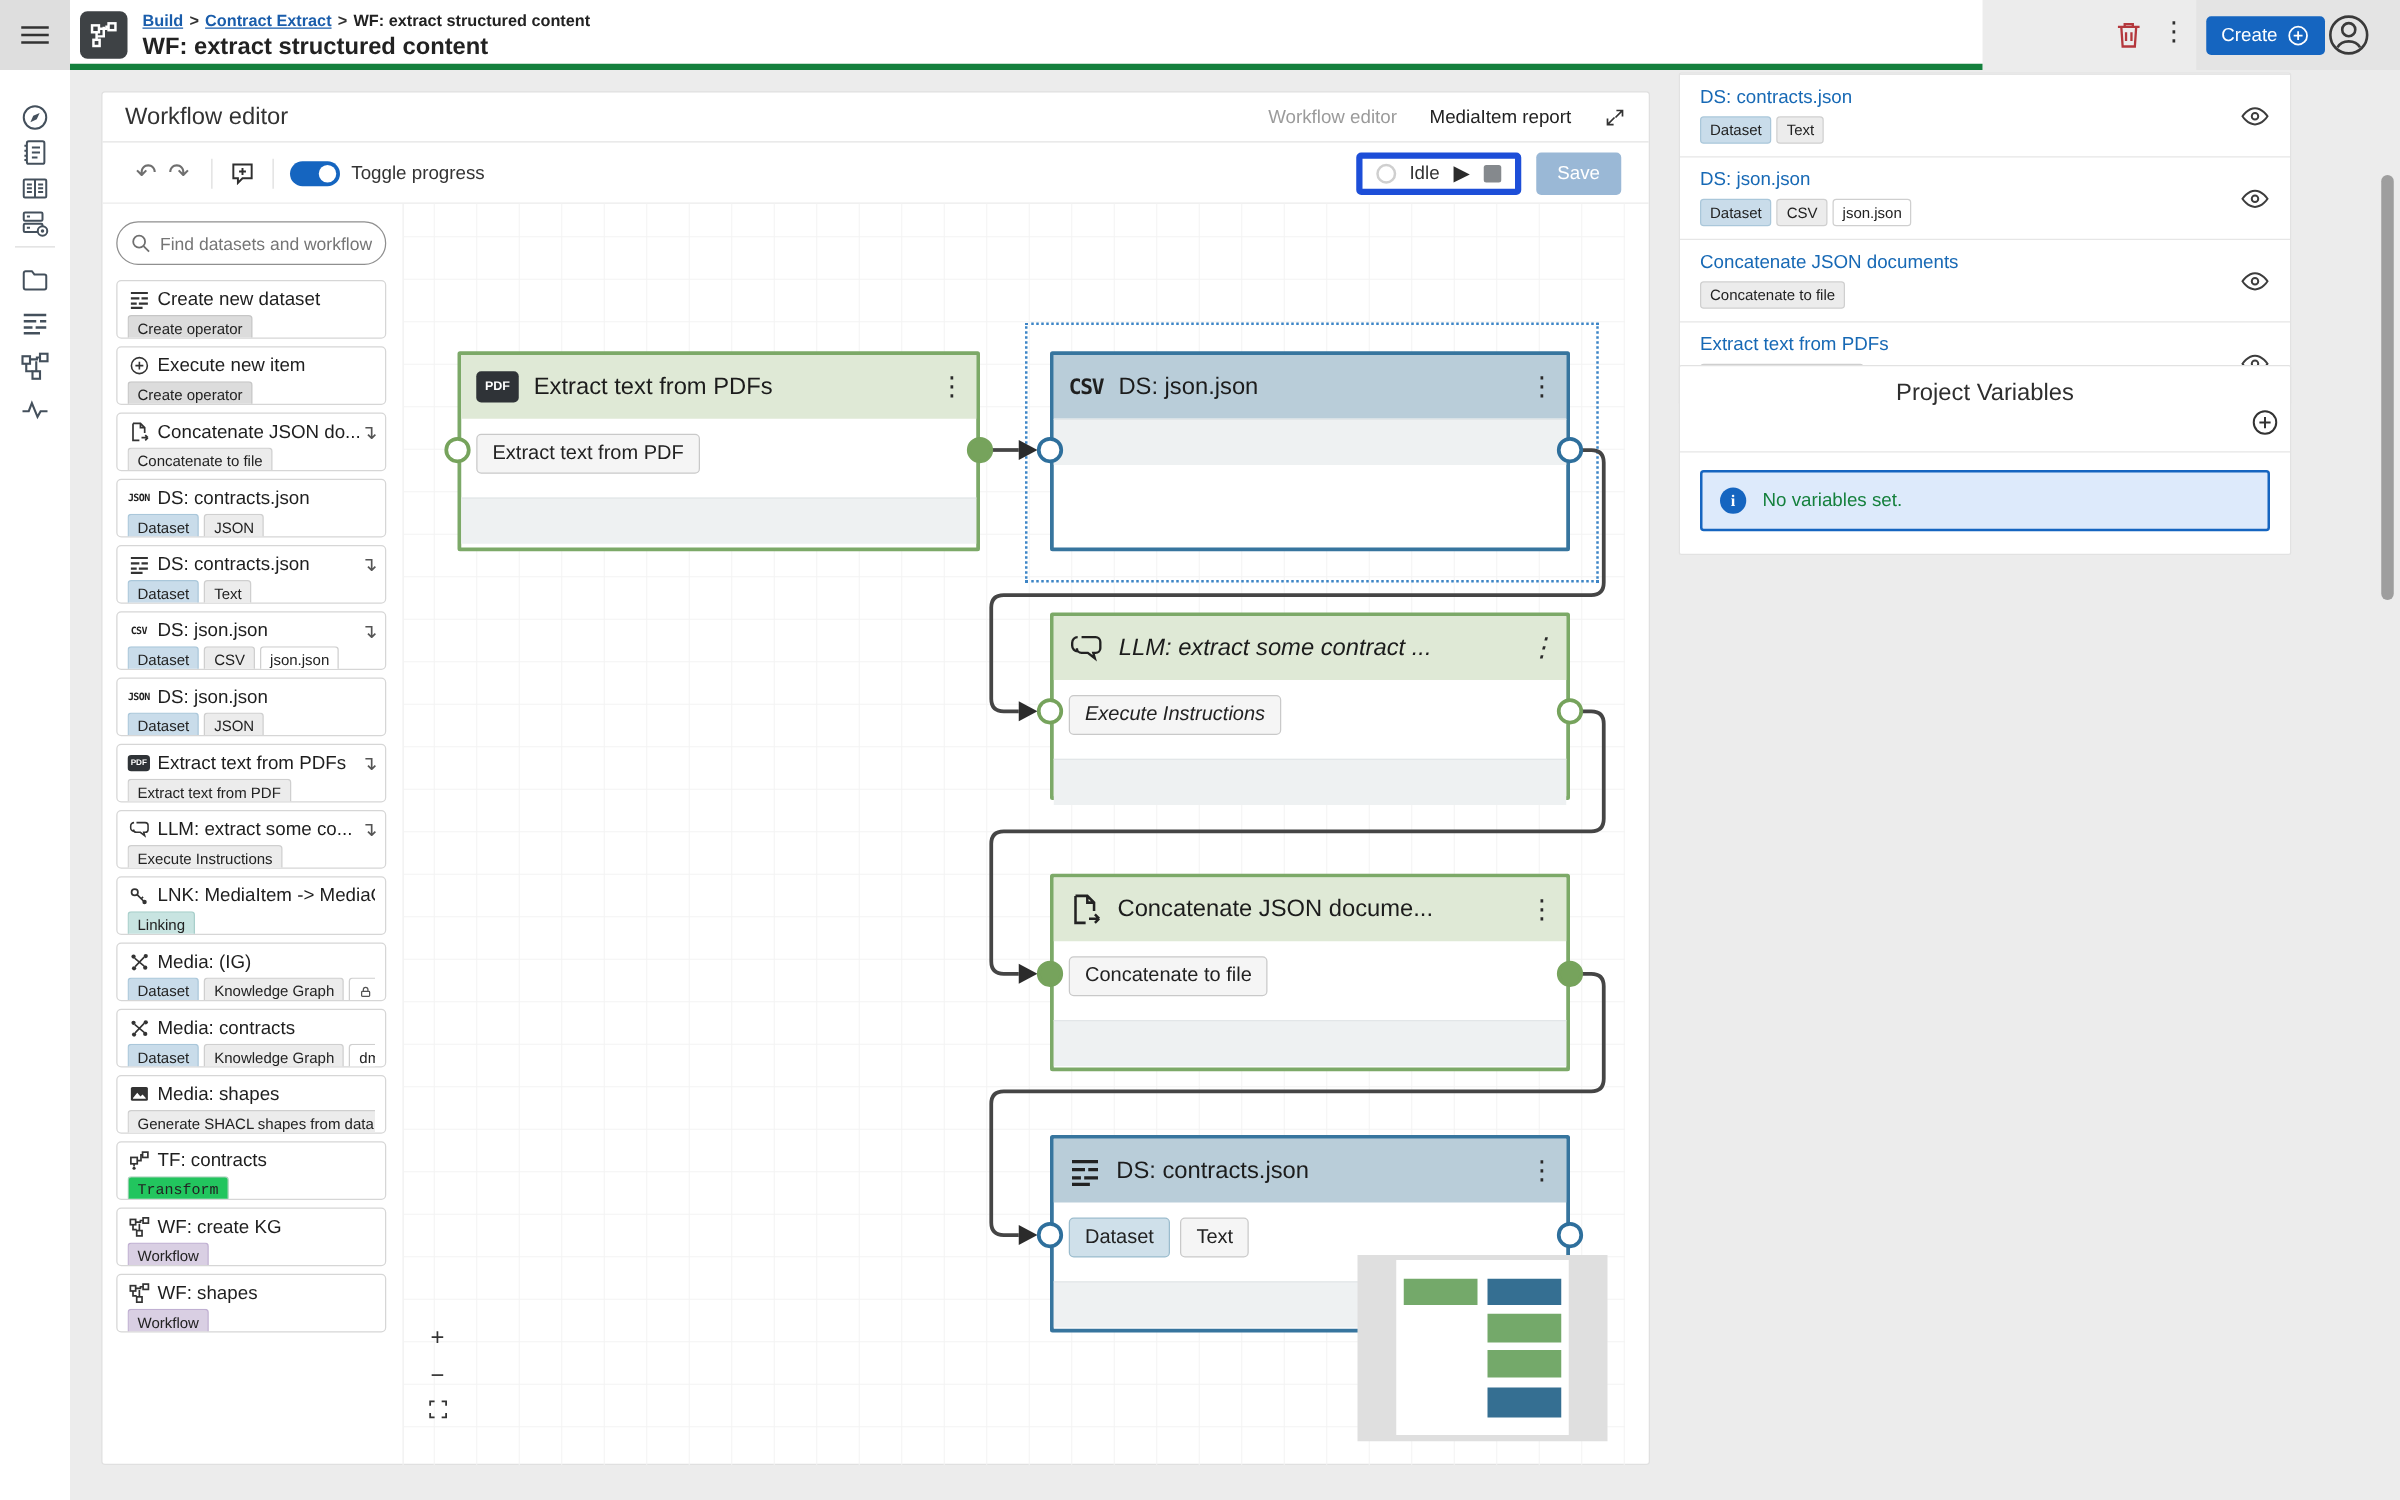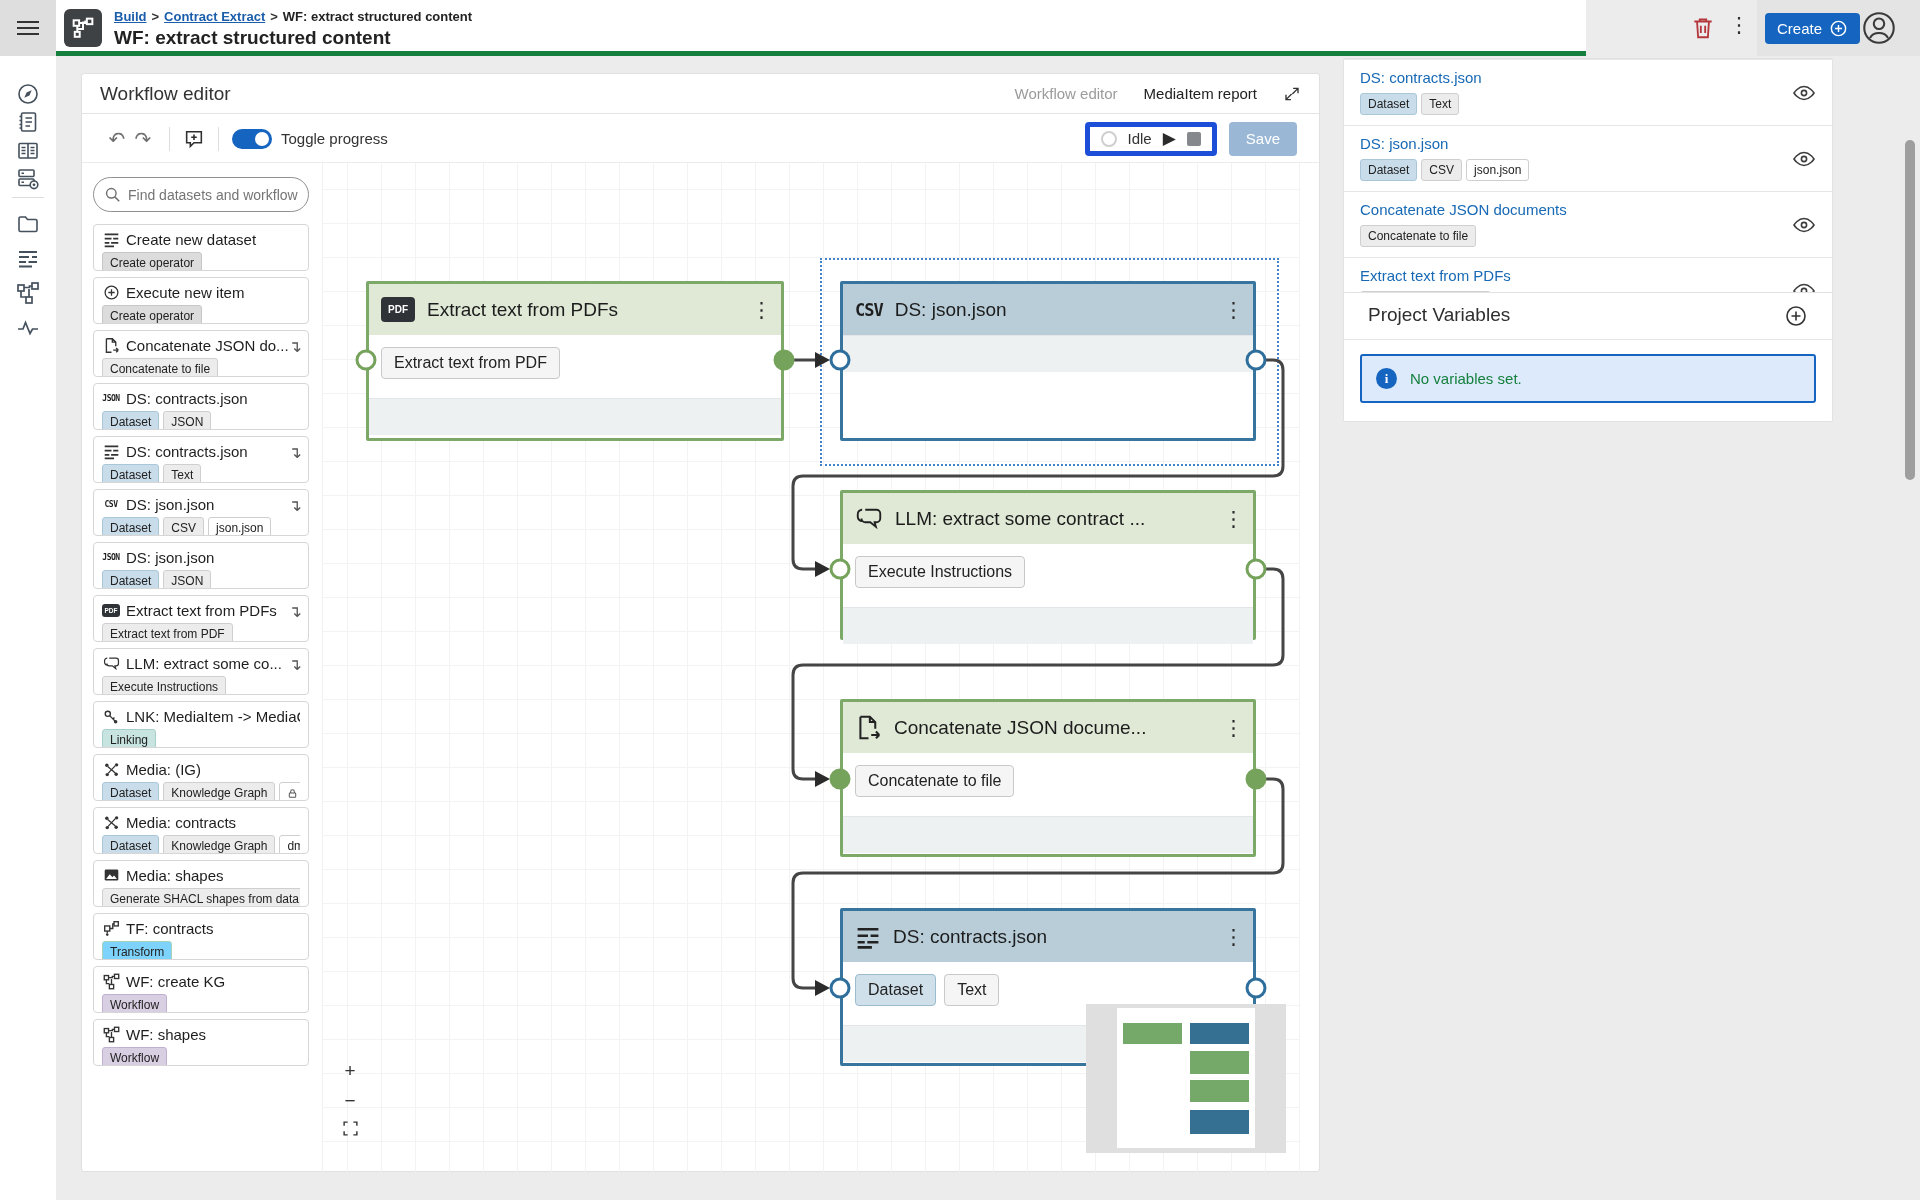--- a/index.html
+++ b/index.html
@@ -58,21 +58,21 @@
   .pitem .trow { display:flex; align-items:center; gap:6px; font-size:15px; color:#1e1e1e; white-space:nowrap; overflow:hidden; height:19px; }
   .pitem .picon { flex:0 0 18px; width:18px; height:18px; display:flex; align-items:center; justify-content:center; }
   .pitem .crow { margin-top:3px; white-space:nowrap; overflow:hidden; }
   .pitem .insert { position:absolute; right:6px; top:8px; color:#555; font-size:16px; line-height:1; cursor:pointer; }
 
   .chip { display:inline-block; font-size:12px; line-height:1; padding:4px 7px; border-radius:3px; border:1px solid #cfcfcf; background:#ececec; color:#222; margin-right:4px; vertical-align:middle; }
   .chip-dark { background:#dcdcdc; border-color:#c6c6c6; }
   .chip-blue { background:#c9dcea; border-color:#aac7da; }
   .chip-outline { background:#fff; }
   .chip-teal { background:#c8e4e1; border-color:#a8cfcb; }
-  .chip-green { background:#7dd3fc; border-color:#a9d1ba; }
+  .chip-green { background:#22c55e; border-color:#a9d1ba;font-family:Liberation Mono, monospace; }
   .chip-purple { background:#d9cfe3; border-color:#c0b0d2; }
   .chip .lock { vertical-align:-2px; }
 
   .texticon { font-family:"DejaVu Sans Mono", monospace; font-weight:700; color:#1f1f1f; font-size:8px; letter-spacing:-0.5px; }
   .pdfbadge { display:inline-flex; align-items:center; justify-content:center; background:#2f3337; color:#fff; border-radius:3px; font-weight:700; width:18px; height:13px; font-size:6.5px; }
 
   
   #canvas { position:absolute; left:240px; top:89px; width:978px; height:1009px; border-left:1px solid #f0f0f0; overflow:hidden;
     background-image: linear-gradient(#f3f3f3 1px, transparent 1px), linear-gradient(90deg, #f3f3f3 1px, transparent 1px);
     background-size:34px 34px; background-position:-10px -8px; }
@@ -103,21 +103,21 @@
   .mblue { background:#356f92; }
 
   
   #relatedcard { position:absolute; left:1343px; top:58px; width:490px; background:#fff; border:1px solid #e2e2e2; border-radius:2px; }
   .rrow { position:relative; padding:9px 46px 10px 16px; border-top:1px solid #e6e6e6; }
   .rrow .rtitle { font-size:15px; color:#1769b5; cursor:pointer; display:inline-block; }
   .rrow .rchips { margin-top:6px; white-space:nowrap; }
   .rrow .eye { position:absolute; right:16px; top:50%; margin-top:-12px; width:24px; height:24px; cursor:pointer; }
 
   #varscard { position:absolute; left:1343px; top:292px; width:490px; background:#fff; border:1px solid #e2e2e2; border-radius:2px; }
-  #varshead { display:flex; padding:11px 24px; border-bottom:1px solid #e6e6e6; }
+  #varshead { display:flex; align-items:center; padding:11px 8px; border-bottom:1px solid #e6e6e6;flex-direction:column; }
   #varstitle { font-size:19px; color:#2e2e2e; }
   #varsadd { margin-left:auto; width:24px; height:24px; color:#333; cursor:pointer; }
   #varsalert { margin:14px 16px 18px; border:2px solid #1565c0; background:#ddeafb; border-radius:3px; padding:12px 14px; display:flex; align-items:center; gap:13px; }
   #varsalert .infoicon { width:21px; height:21px; border-radius:50%; background:#1565c0; color:#fff; font-size:13px; font-weight:700; display:flex; align-items:center; justify-content:center; font-family:"Liberation Serif",serif; }
   #varsmsg { font-size:15px; color:#15803d; }
 
   #scrollthumb { position:absolute; left:1905px; top:140px; width:10px; height:340px; background:#9e9e9e; border-radius:5px; }
 </style>
 </head>
 <body>
@@ -502,21 +502,21 @@
       <div class="nhead">
         <span class="nheadicon">
             <span class="texticon-lg">CSV</span>
           </span>
         <span class="ntitle">DS: json.json</span>
         <span class="kebab">⋮</span>
       </div>
       <div class="nfoot"></div>
     </div>
 
-    <div class="node node-green" style="left:517px; top:327px; height:150px;">
+    <div class="node node-green" style="left:517px; top:327px; height:150px;font-style:italic;">
       <div class="nhead">
         <span class="nheadicon">
             <svg width="28" height="25" viewBox="0 0 22 20" fill="none" stroke="#222" stroke-width="1.5">
               <path d="M8 3h9a3 3 0 0 1 3 3v4a3 3 0 0 1-3 3h-1.5l1 3.5-4.5-3.5H8a3 3 0 0 1-3-3"></path>
               <path d="M5.5 3A3.5 3.5 0 0 0 2 6.5v2A3.5 3.5 0 0 0 5.5 12"></path>
             </svg>
           </span>
         <span class="ntitle">LLM: extract some contract ...</span>
         <span class="kebab">⋮</span>
       </div>

